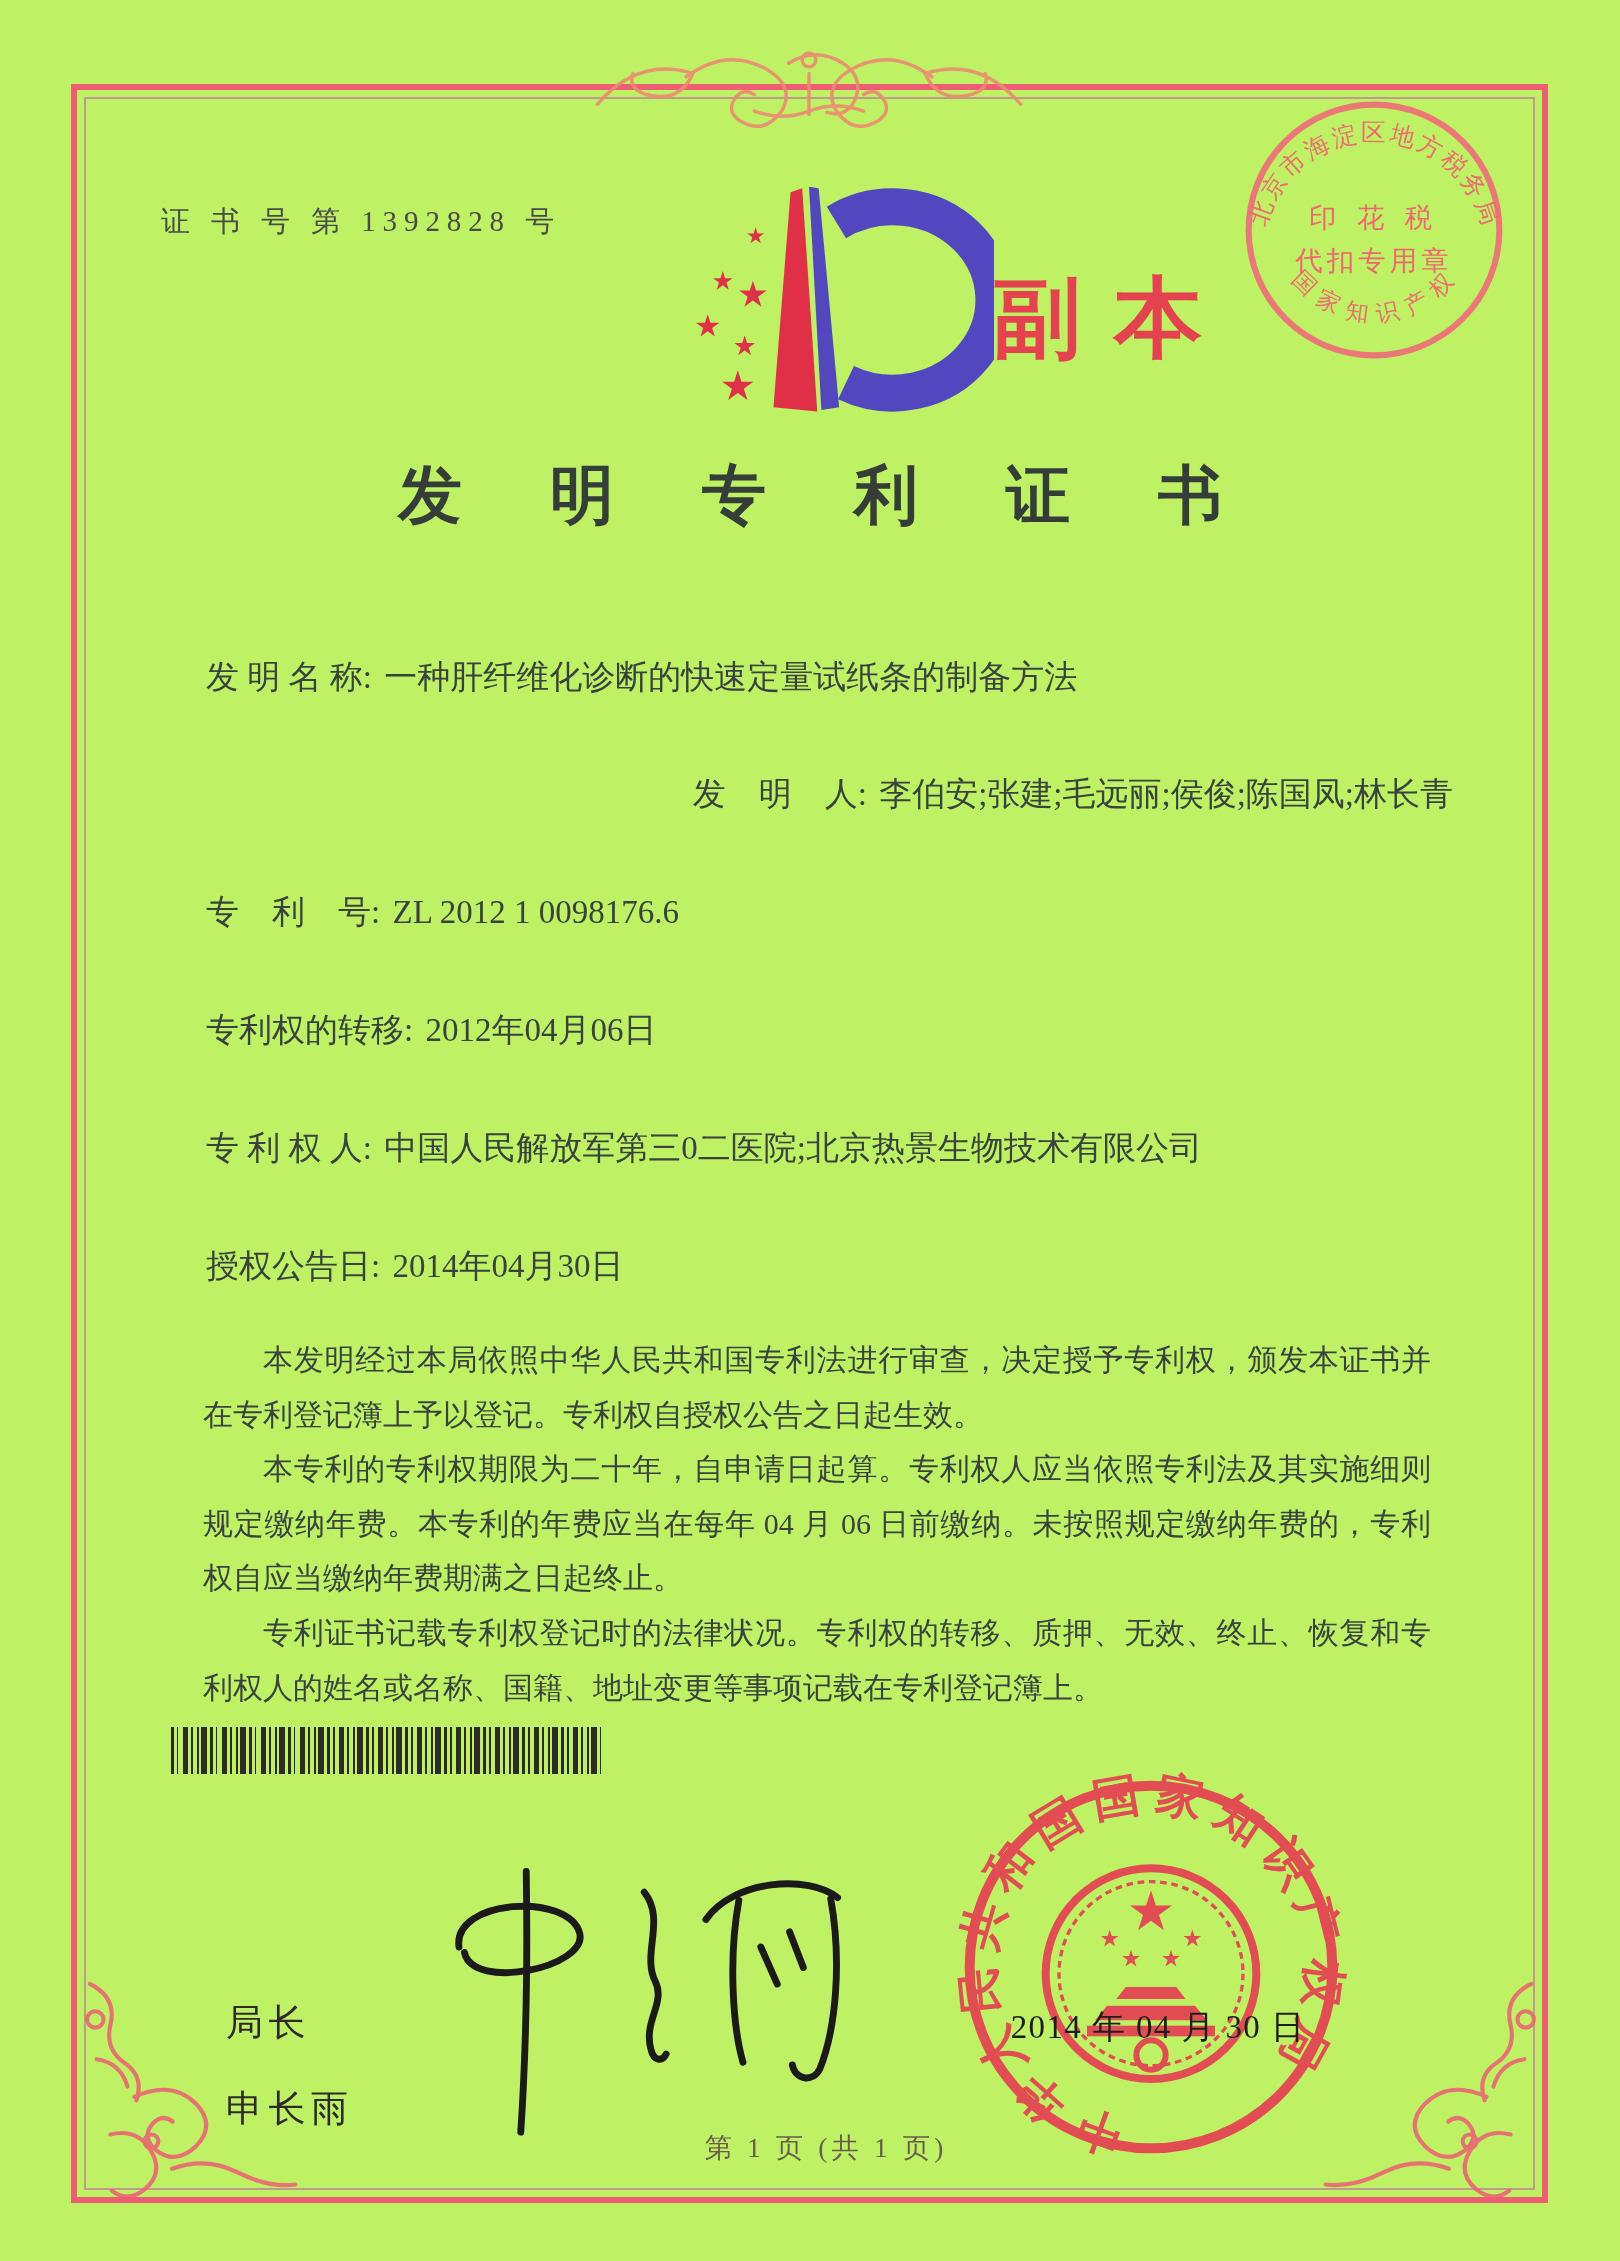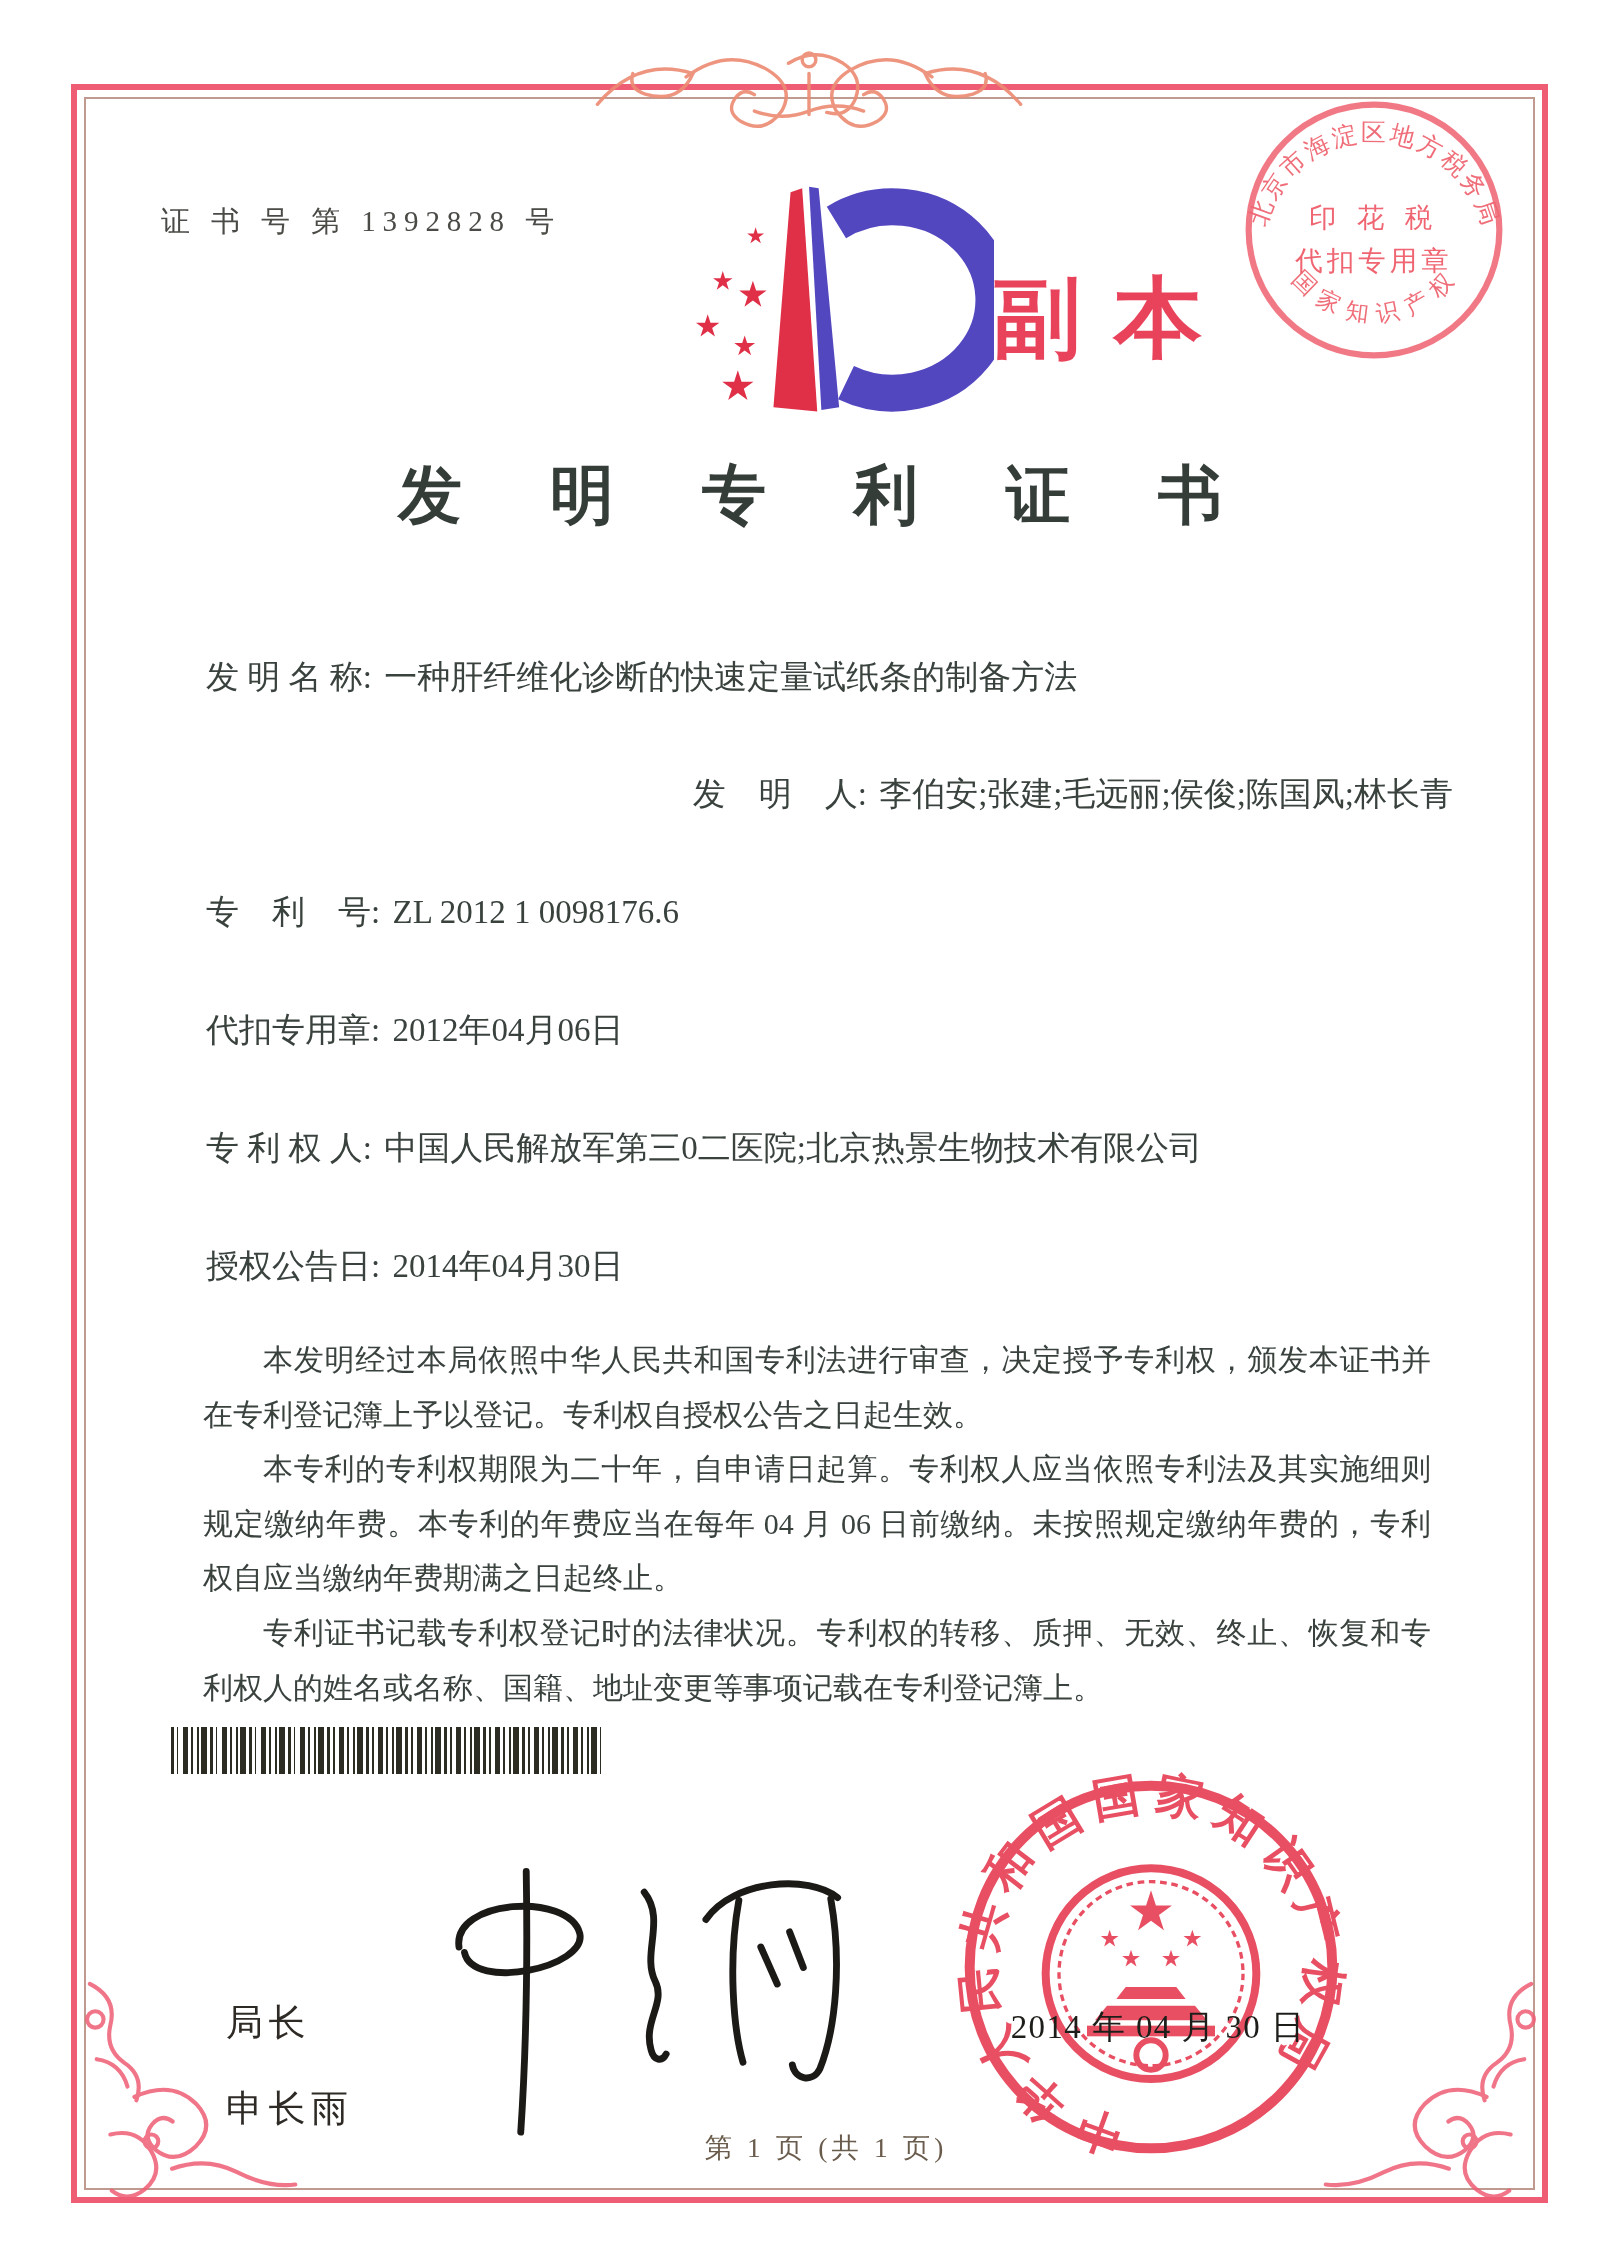--- a/index.html
+++ b/index.html
@@ -1,19 +1,19 @@
 <!DOCTYPE html>
 <html style="font-size:11px"><head>
 <meta charset="utf-8">
 <style>
   html,body{margin:0;padding:0;background:#777;}
   .page{
     position:relative;
     width:1620px;height:2261px;
-    background:#ffffff;
+    background:#bef264;
     overflow:hidden;
     font-family:"Liberation Serif","DejaVu Serif",serif;
     color:#39423c;
   }
   .abs{position:absolute;}
   
   .frame-outer{
     left:71px;top:84px;right:72px;bottom:58px;
     border:6.2px solid #ef5d74;
   }
@@ -165,21 +165,21 @@
   <div class="abs field" style="top:655px;">
     <span class="flabel">发 明 名 称:</span><span class="fvalue">一种肝纤维化诊断的快速定量试纸条的制备方法</span>
   </div>
   <div class="abs field" style="top:772px;text-align:right;">
     <span class="flabel">发    明    人:</span><span class="fvalue">李伯安;张建;毛远丽;侯俊;陈国凤;林长青</span>
   </div>
   <div class="abs field" style="top:890px;">
     <span class="flabel">专    利    号:</span><span class="fvalue">ZL 2012 1 0098176.6</span>
   </div>
   <div class="abs field" style="top:1008px;">
-    <span class="flabel">代扣专用章:</span><span class="fvalue">2012年04月06日</span>
+    <span class="flabel">专利权的转移:</span><span class="fvalue">2012年04月06日</span>
   </div>
   <div class="abs field" style="top:1126px;">
     <span class="flabel">专 利 权 人:</span><span class="fvalue">中国人民解放军第三0二医院;北京热景生物技术有限公司</span>
   </div>
   <div class="abs field" style="top:1244px;">
     <span class="flabel">授权公告日:</span><span class="fvalue">2014年04月30日</span>
   </div>
 
   <div class="abs body-text">
     <p>本发明经过本局依照中华人民共和国专利法进行审查，决定授予专利权，颁发本证书并在专利登记簿上予以登记。专利权自授权公告之日起生效。</p>

